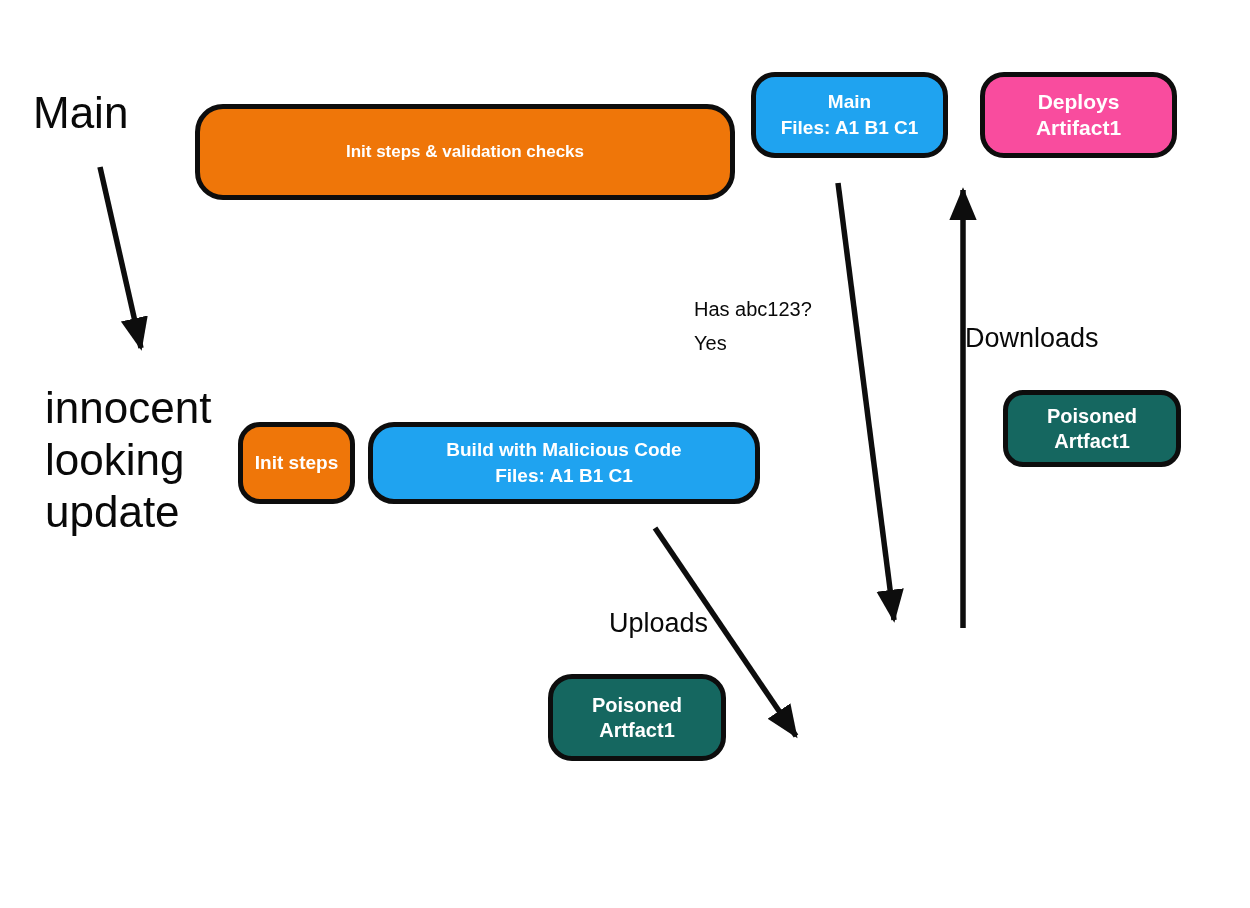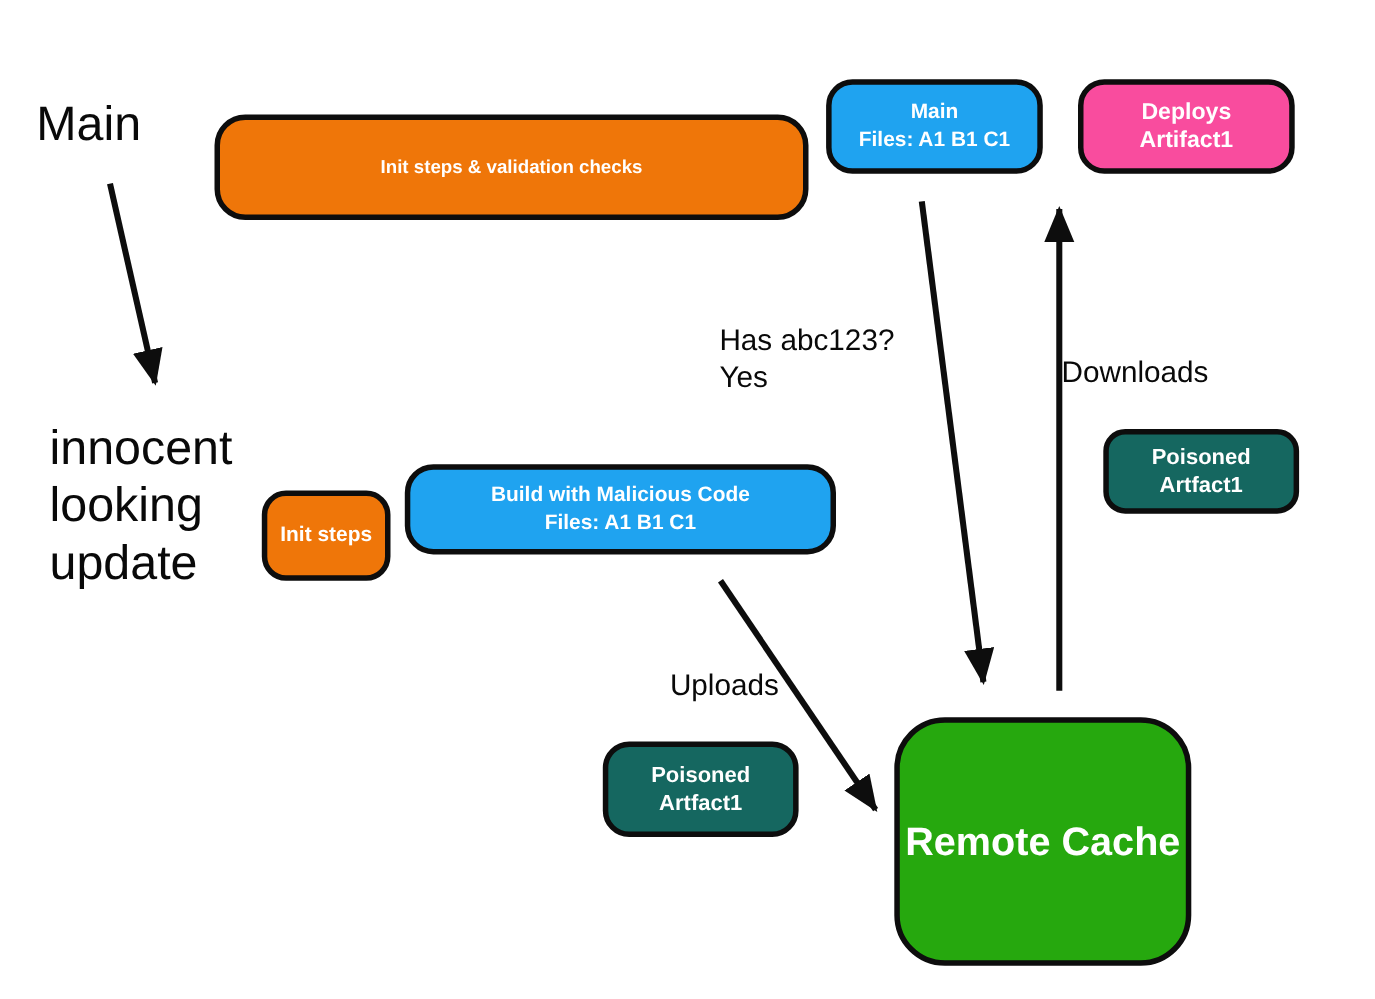--- a/index.html
+++ b/index.html
@@ -29,34 +29,34 @@
   }
   .orange { background: var(--c-orange, #EF7609); }
   .blue   { background: var(--c-blue,   #1FA3F0); }
   .pink   { background: var(--c-pink,   #F94C9E); }
   .teal   { background: var(--c-teal,   #156760); margin-top: 24px; }
   .green  { background: var(--c-green,  #26A80E); }
 
   #node-init-validation { left:195px; top:72px;  width:540px; height:96px; border-radius:28px; font-size:17px;margin-top:32px; }
   #node-build-top       { left:751px; top:72px;  width:197px; height:86px; border-radius:24px; font-size:19px; line-height:26px; }
   #node-deploys         { left:980px; top:72px;  width:197px; height:86px; border-radius:24px; font-size:21px; line-height:26px; }
-  #node-init-steps      { left:238px; top:422px; width:117px; height:82px; border-radius:22px; font-size:19px;margin-top:24px; }
+  #node-init-steps      { left:238px; top:422px; width:117px; height:82px; border-radius:22px; font-size:19px; }
   #node-build-malicious { left:368px; top:422px; width:392px; height:82px; border-radius:26px; font-size:19px; line-height:26px; }
   #node-poisoned-right  { left:1003px;top:366px; width:178px; height:77px; border-radius:20px; font-size:20px; line-height:25px; }
   #node-poisoned-left   { left:548px; top:650px; width:178px; height:87px; border-radius:24px; font-size:20px; line-height:25px; }
   #node-remote-cache    { left:813px; top:652px; width:270px; height:226px; border-radius:46px; font-size:36px; }
 
   .freetext {
     position: absolute;
     color: #090909;
     white-space: pre-line;
   }
   #text-main      { left:33px;  top:88px;  font-size:44px; }
   #text-innocent  { left:45px;  top:382px; font-size:44px; line-height:52px; }
-  #text-has-abc   { left:654px; top:292px; font-size:27px; line-height:34px; }
+  #text-has-abc   { left:694px; top:292px; font-size:20px; line-height:34px; }
   #text-downloads { left:965px;top:323px; font-size:27px; }
   #text-uploads   { left:585px; top:608px; font-size:27px;margin-left:24px; }
 
   #arrow-layer {
     position: absolute;
     left: 0; top: 0;
     width: 1250px;
     height: 908px;
     pointer-events: none;
   }
@@ -97,15 +97,14 @@
 Files: A1 B1 C1</div>
   <div class="node pink" id="node-deploys">Deploys
 Artifact1</div>
   <div class="node orange" id="node-init-steps">Init steps</div>
   <div class="node blue" id="node-build-malicious">Build with Malicious Code
 Files: A1 B1 C1</div>
   <div class="node teal" id="node-poisoned-right">Poisoned
 Artfact1</div>
   <div class="node teal" id="node-poisoned-left">Poisoned
 Artfact1</div>
-  <div class="node green" id="node-remote-cache">Remote Cache</div>
 
 </div>
 
 </body></html>

